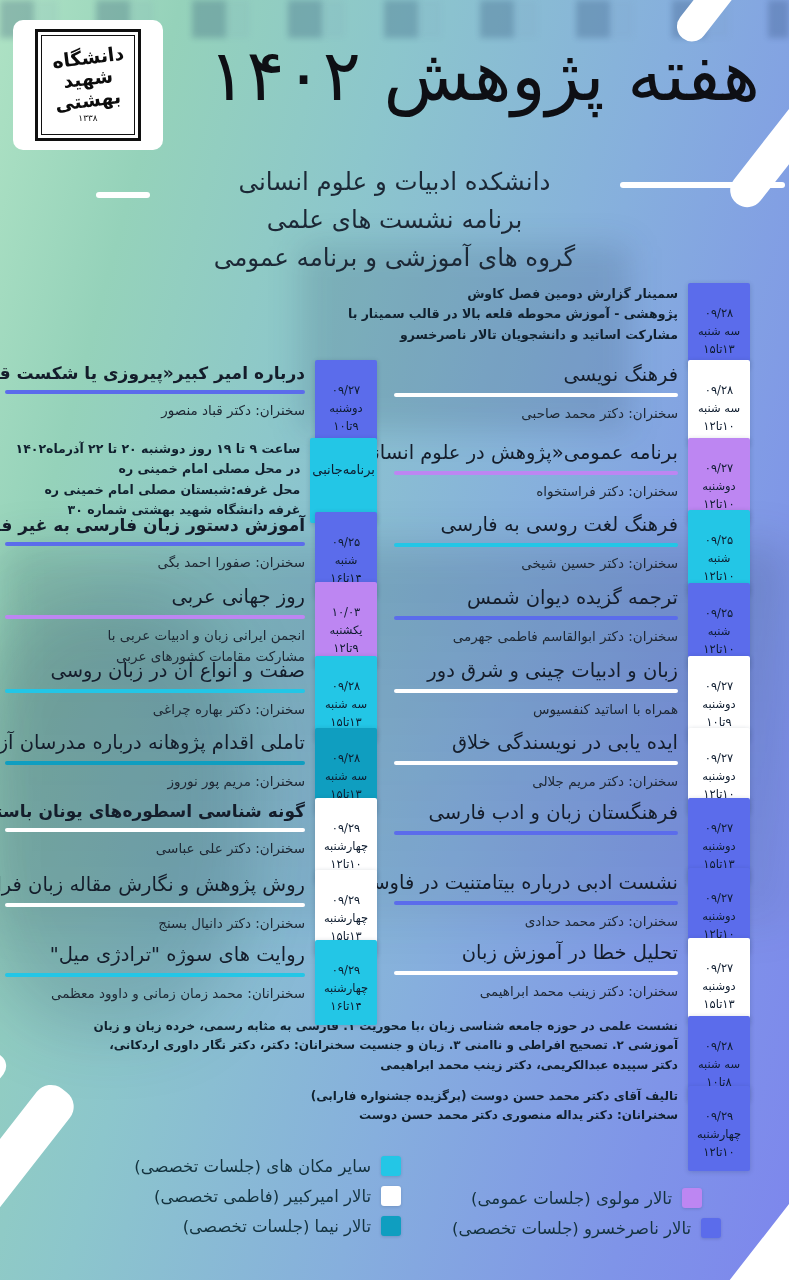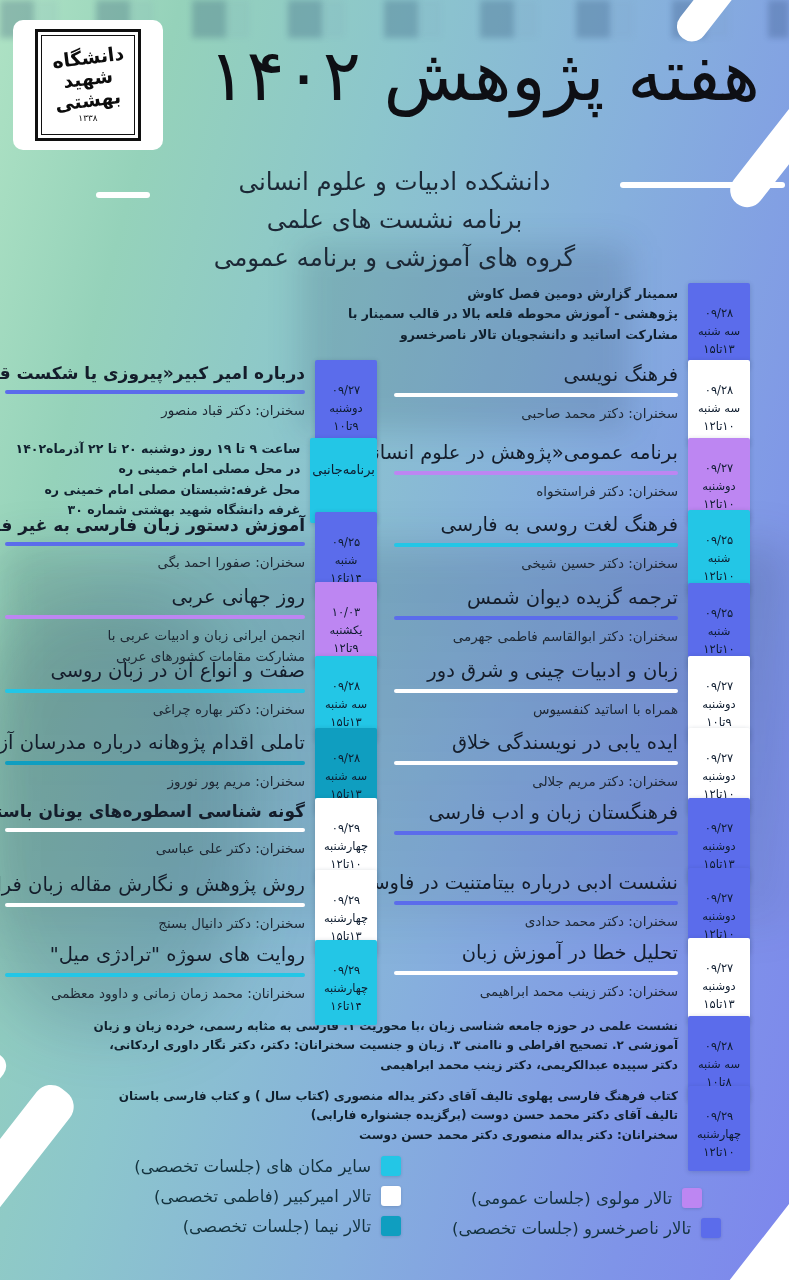--- a/index.html
+++ b/index.html
@@ -241,21 +241,20 @@
     </div>
   </div>
 
   <div class="entry col-r wide" style="top:1086px">
     <div class="badge c-blue">
       <div>۰۹/۲۹</div>
       <div>چهارشنبه</div>
       <div>۱۰تا۱۲</div>
     </div>
     <div class="content">
-      <div class="note-line">کتاب فرهنگ فارسی پهلوی تالیف آقای دکتر یداله منصوری (کتاب سال ) و کتاب فارسی باستان</div>
       <div class="note-line">تالیف آقای دکتر محمد حسن دوست (برگزیده جشنواره فارابی)</div>
       <div class="note-line">سخنرانان: دکتر یداله منصوری دکتر محمد حسن دوست</div>
     </div>
   </div>
 
   <div class="entry col-l" style="top:360px">
     <div class="badge c-blue">
       <div>۰۹/۲۷</div>
       <div>دوشنبه</div>
       <div>۹تا۱۰</div>

